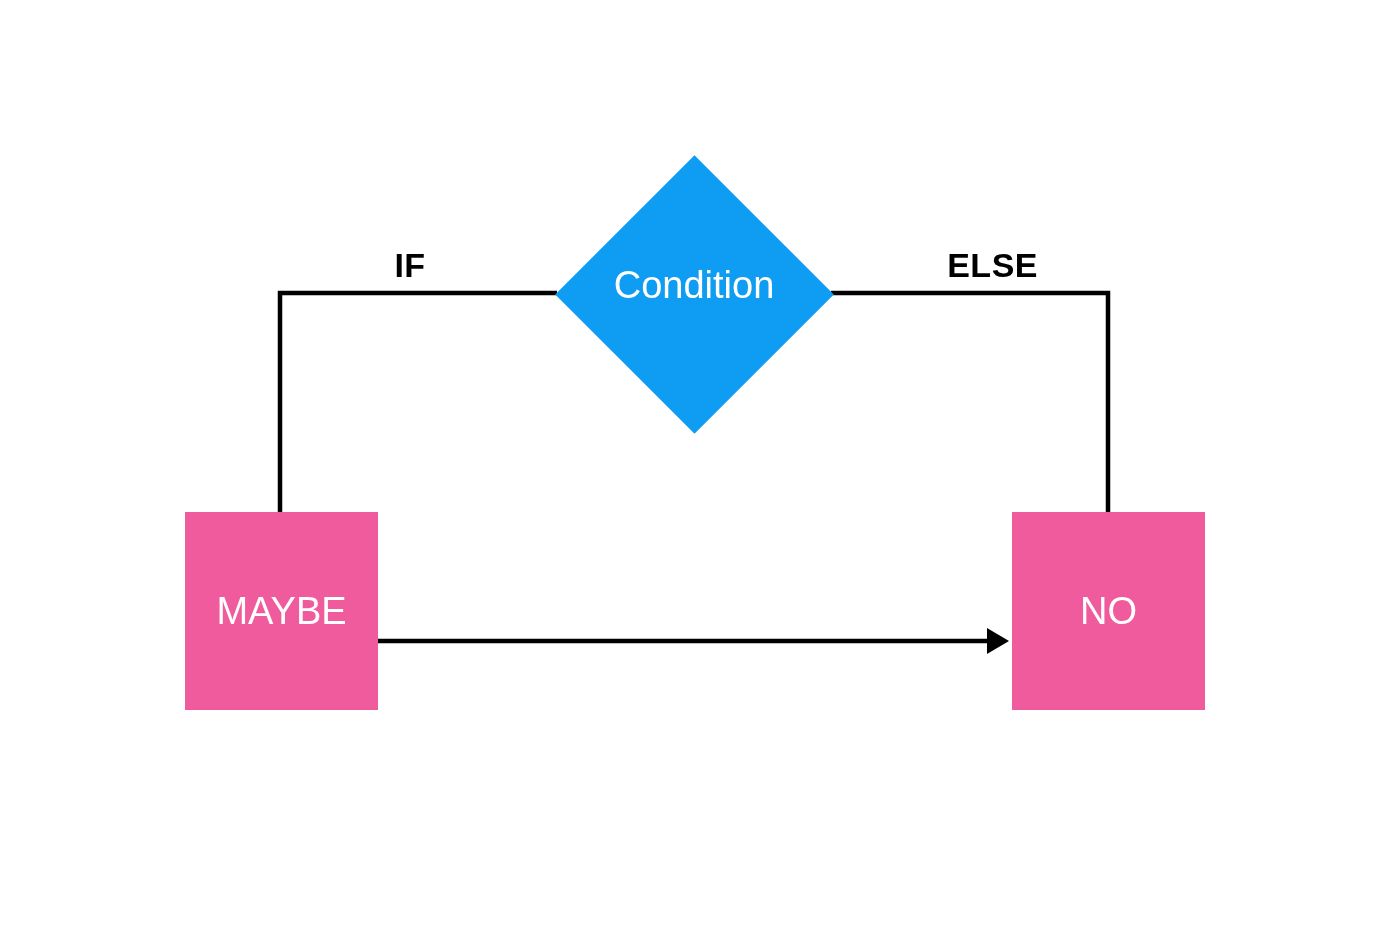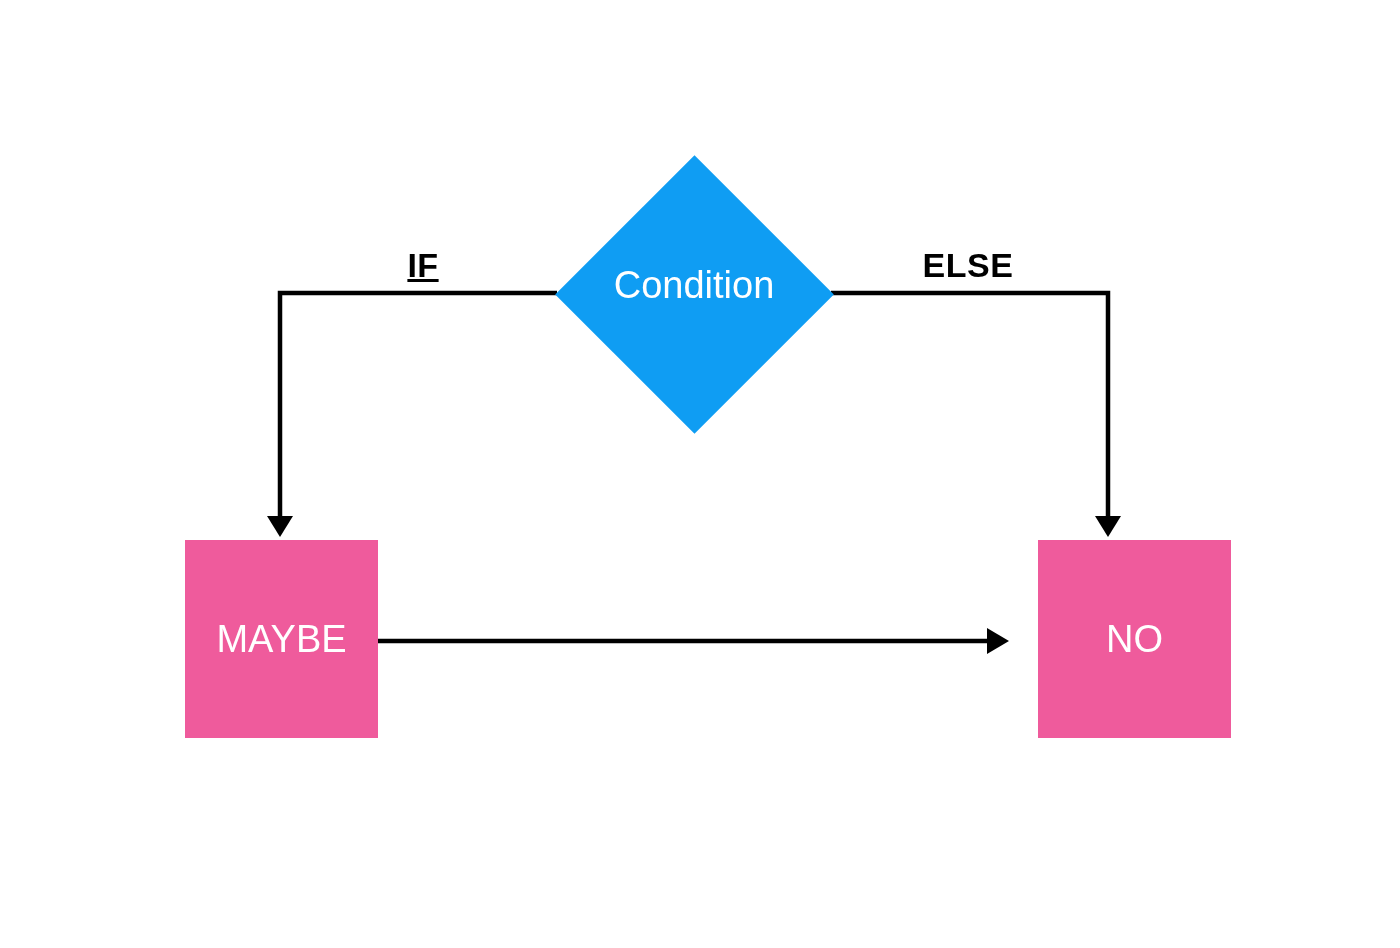--- a/index.html
+++ b/index.html
@@ -50,43 +50,43 @@
     align-items: center;
     justify-content: center;
     color: #ffffff;
     font-size: 38px;
     font-weight: 400;
   }
   .node-box {
     position: absolute;
     width: 193px;
     height: 198px;
-    top: 540px;
+    top: 512px;
     background: #ef5b9c;
     display: flex;
     align-items: center;
     justify-content: center;
     color: #ffffff;
     font-size: 38px;
     font-weight: 400;
   }
   .node-box.maybe { left: 185px; }
-  .node-box.no    { left: 1012px; margin-left: 26px; }
+  .node-box.no    { left: 1012px; }
   .edge-label {
     position: absolute;
     height: 36px;
     line-height: 36px;
     text-align: center;
     color: #000000;
     font-size: 34px;
     font-weight: 700;
     letter-spacing: 0.5px;
   }
-  .edge-label.if      { left: 353px; top: 247px; width: 140px; text-decoration: underline; }
-  .edge-label.else    { left: 898px; top: 247px; width: 140px; }
+  .edge-label.if      { left: 340px; top: 247px; width: 140px; }
+  .edge-label.else    { left: 898px; top: 247px; width: 140px; text-align: right; }
   .edge-label.else-if { left: 593px; top: 595px; width: 200px; }
 </style>
 </head>
 <body>
 
 <div class="canvas">
 
   <svg class="edges-layer" width="1400" height="948" viewBox="0 0 1400 948" xmlns="http://www.w3.org/2000/svg">
     <g>
       <path class="edge-path" d="M 557 293 H 280 V 518"></path>

